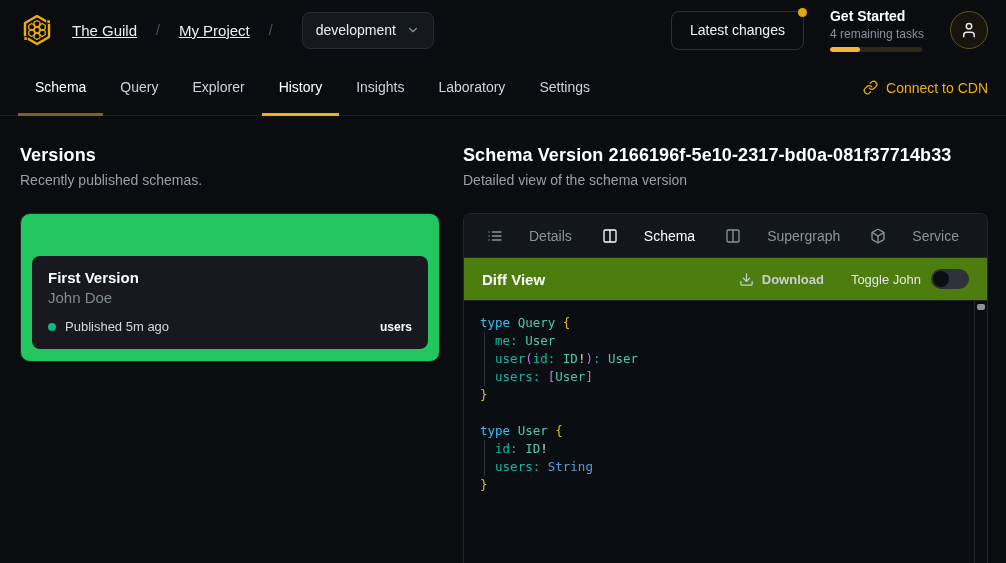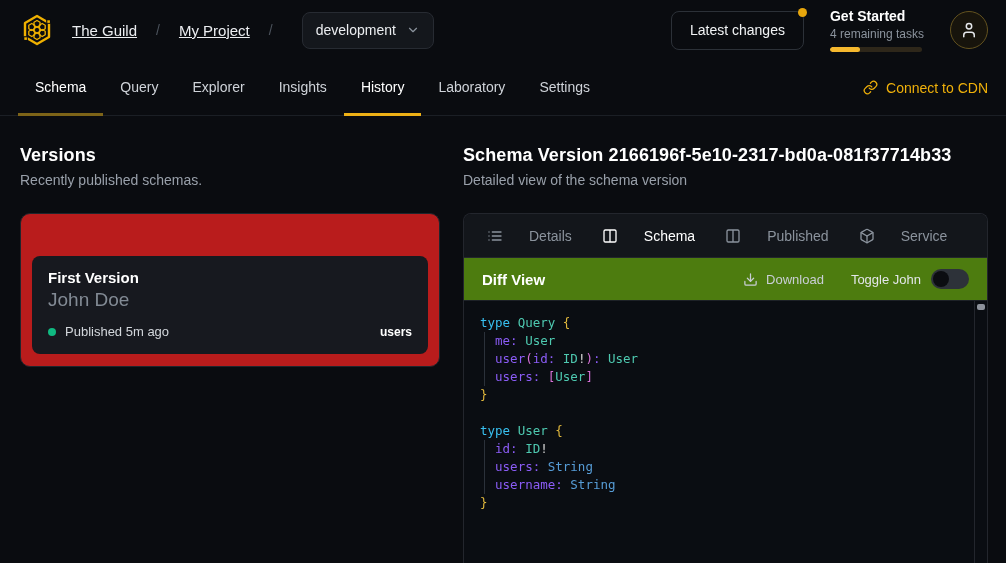--- a/index.html
+++ b/index.html
@@ -52,59 +52,59 @@
 
   
   main { flex:1; display:flex; padding:29px 18px 0 20px; min-height:0; }
   .left-col { width:420px; flex:none; margin-right:23px; }
   .right-col { flex:1; min-width:0; }
   .sec-title { font-size:18px; font-weight:600; color:#fff; letter-spacing:.1px; }
   .sec-sub { margin-top:6px; font-size:14px; color:#99a0aa; }
 
   .versions-card {
     margin-top:25px; border:1px solid #21252c; border-radius:10px;
-    background:#b91c1c; padding:42px 11px 12px 11px;
+    background:#22c55e; padding:42px 11px 12px 11px;
   }
   .version-item { background:#17191f; border-radius:8px; padding:13px 16px 15px 16px; cursor:pointer; }
   .vi-name { font-size:15px; font-weight:600; color:#fff; }
-  .vi-author { margin-top:3px; font-size:19px; color:#828a94; }
+  .vi-author { margin-top:3px; font-size:15px; color:#828a94; }
   .vi-row { margin-top:13px; display:flex; align-items:center; }
   .vi-dot { width:8px; height:8px; border-radius:50%; background:#10b981; margin-right:9px; flex:none; }
   .vi-status { font-size:13px; color:#d3d7dc; }
   .vi-service { margin-left:auto; font-size:12px; font-weight:700; color:#fff; }
 
   .detail-card {
     margin-top:25px; border:1px solid #23262d; border-bottom:none;
     border-radius:8px 8px 0 0; height:430px; display:flex; flex-direction:column; overflow:hidden;
   }
   .ptabs { height:44px; flex:none; background:#13161b; border-bottom:1px solid #23262d; display:flex; align-items:center; padding:0 8px; }
   .ptab { display:flex; align-items:center; gap:26px; padding:0 15px; font-size:14px; color:#8b939d; cursor:pointer; height:100%; }
   .ptab.active { color:#fff; }
   .ptab.active svg { stroke:#fff; }
   .ptab svg { stroke:#8b939d; }
 
   .diffrow { height:43px; flex:none; background:#4d7c0f; border-bottom:1px solid #1d2127; display:flex; align-items:center; padding:0 18px; }
   .diff-title { font-size:15px; font-weight:700; color:#fff; }
   .diff-right { margin-left:auto; display:flex; align-items:center; gap:27px; }
-  .dl-btn { display:flex; align-items:flex-start; gap:8px; font-size:13px; color:#c9ced6; cursor:pointer; background:none; border:none; font-family:inherit; }
+  .dl-btn { display:flex; align-items:flex-start; gap:8px; font-size:13px; color:#c9ced6; cursor:pointer; background:none; border:none; font-family:inherit;font-weight:bold; }
   .toggle-wrap { display:flex; align-items:center; gap:10px; }
   .toggle-label { font-size:13px; color:#e3e6ea; }
   .switch { width:38px; height:20px; border-radius:10px; background:#2d3239; position:relative; cursor:pointer; flex:none; }
   .knob { position:absolute; left:2px; top:2px; width:16px; height:16px; border-radius:50%; background:#0b0d11; }
 
   .codearea {
     flex:1; position:relative; background:#0a0d12; padding:13px 16px;
     font-family:"DejaVu Sans Mono","Liberation Mono",monospace;
     font-size:12.5px; line-height:18px; overflow:hidden;
   }
   .cl { position:relative; white-space:pre; min-height:18px; }
   .cl.guide::before { content:""; position:absolute; left:4px; top:0; bottom:0; width:1px; background:#2b313a; }
   .kw { color:#38c0f0; }
   .tn { color:#4ec9b0; }
-  .fd { color:#8b5cf6;text-align:center; }
+  .fd { color:#14b8a6;text-align:center; }
   .sc { color:#569cd6; }
   .br { color:#e2b93d; }
   .pr { color:#d670d6; }
   .pn { color:#d4d4d4; }
   .code-scrollbar { position:absolute; top:0; right:0; bottom:0; width:13px; border-left:1px solid #23262d; }
   .code-thumb { margin:3px 2px 0 2px; height:6px; border-radius:2px; background:#8d929b; cursor:pointer; }
 
   svg.ic { display:block; fill:none; stroke-width:2; stroke-linecap:round; stroke-linejoin:round; }
 </style>
 </head>
@@ -170,25 +170,25 @@
   <nav class="navrow">
     <div class="ntab dim">
         <span>Schema</span>
       </div>
     <div class="ntab">
         <span>Query</span>
       </div>
     <div class="ntab">
         <span>Explorer</span>
       </div>
-    <div class="ntab">
-        <span>Insights</span>
-      </div>
     <div class="ntab active">
         <span>History</span>
+      </div>
+    <div class="ntab">
+        <span>Insights</span>
       </div>
     <div class="ntab">
         <span>Laboratory</span>
       </div>
     <div class="ntab">
         <span>Settings</span>
       </div>
     <div class="cdn">
       <svg class="ic" width="15" height="15" viewBox="0 0 24 24" stroke="#f0b10a">
         <path d="M10 13a5 5 0 0 0 7.54.54l3-3a5 5 0 0 0-7.07-7.07l-1.72 1.71"></path>
@@ -238,21 +238,21 @@
           <div class="ptab active">
             <svg class="ic" width="16" height="16" viewBox="0 0 24 24">
               <path d="M12 3h7a2 2 0 0 1 2 2v14a2 2 0 0 1-2 2h-7m0-18H5a2 2 0 0 0-2 2v14a2 2 0 0 0 2 2h7m0-18v18"></path>
             </svg>
             <span>Schema</span>
           </div>
           <div class="ptab">
             <svg class="ic" width="16" height="16" viewBox="0 0 24 24">
               <path d="M12 3h7a2 2 0 0 1 2 2v14a2 2 0 0 1-2 2h-7m0-18H5a2 2 0 0 0-2 2v14a2 2 0 0 0 2 2h7m0-18v18"></path>
             </svg>
-            <span>Published</span>
+            <span>Supergraph</span>
           </div>
           <div class="ptab">
             <svg class="ic" width="16" height="16" viewBox="0 0 24 24">
               <path d="M21 16V8a2 2 0 0 0-1-1.73l-7-4a2 2 0 0 0-2 0l-7 4A2 2 0 0 0 3 8v8a2 2 0 0 0 1 1.73l7 4a2 2 0 0 0 2 0l7-4A2 2 0 0 0 21 16z"></path>
               <polyline points="3.27 6.96 12 12.01 20.73 6.96"></polyline>
                 <line x1="12" y1="22.08" x2="12" y2="12"></line>
             </svg>
             <span>Service</span>
           </div>
         </div>
@@ -281,21 +281,20 @@
           <div>
               <div class="cl"><span class="kw">type</span><span class="pn"> </span><span class="tn">Query</span><span class="pn"> </span><span class="br">{</span></div>
               <div class="cl guide"><span class="pn">  </span><span class="fd">me:</span><span class="pn"> </span><span class="tn">User</span></div>
               <div class="cl guide"><span class="pn">  </span><span class="fd">user</span><span class="pr">(</span><span class="fd">id:</span><span class="pn"> </span><span class="tn">ID</span><span class="pn">!</span><span class="pr">)</span><span class="fd">:</span><span class="pn"> </span><span class="tn">User</span></div>
               <div class="cl guide"><span class="pn">  </span><span class="fd">users:</span><span class="pn"> </span><span class="pr">[</span><span class="tn">User</span><span class="pr">]</span></div>
               <div class="cl"><span class="br">}</span></div>
               <div class="cl">&nbsp;</div>
               <div class="cl"><span class="kw">type</span><span class="pn"> </span><span class="tn">User</span><span class="pn"> </span><span class="br">{</span></div>
               <div class="cl guide"><span class="pn">  </span><span class="fd">id:</span><span class="pn"> </span><span class="tn">ID</span><span class="pn">!</span></div>
               <div class="cl guide"><span class="pn">  </span><span class="fd">users:</span><span class="pn"> </span><span class="sc">String</span></div>
-              <div class="cl guide"><span class="pn">  </span><span class="fd">username:</span><span class="pn"> </span><span class="sc">String</span></div>
               <div class="cl"><span class="br">}</span></div>
             </div>
           <div class="code-scrollbar">
             <div class="code-thumb"></div>
           </div>
         </div>
 
       </div>
     </section>
   </main>

